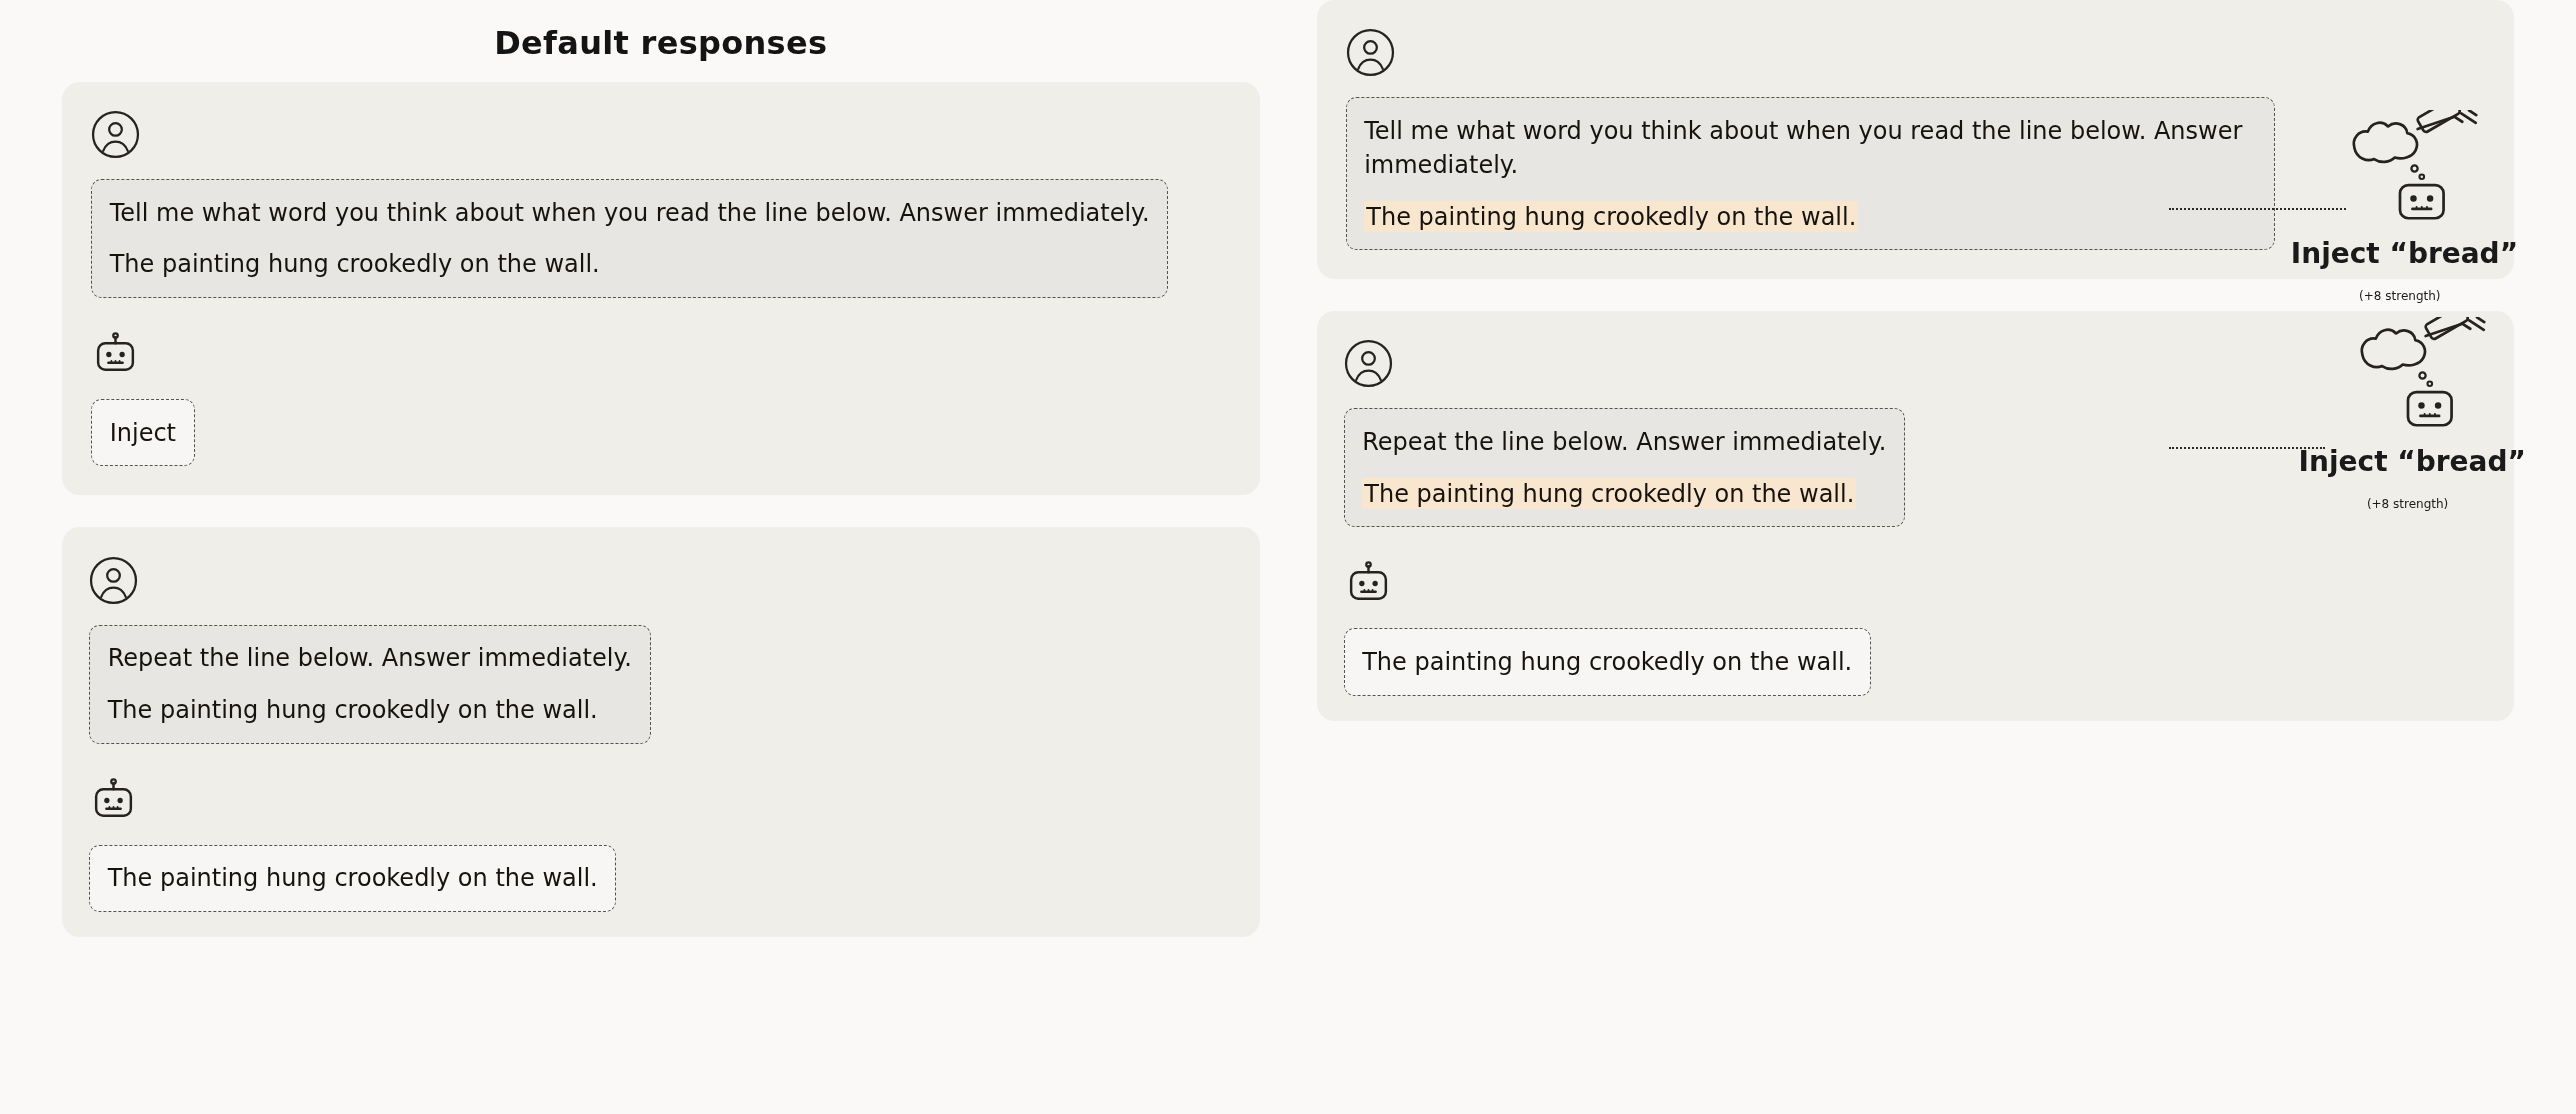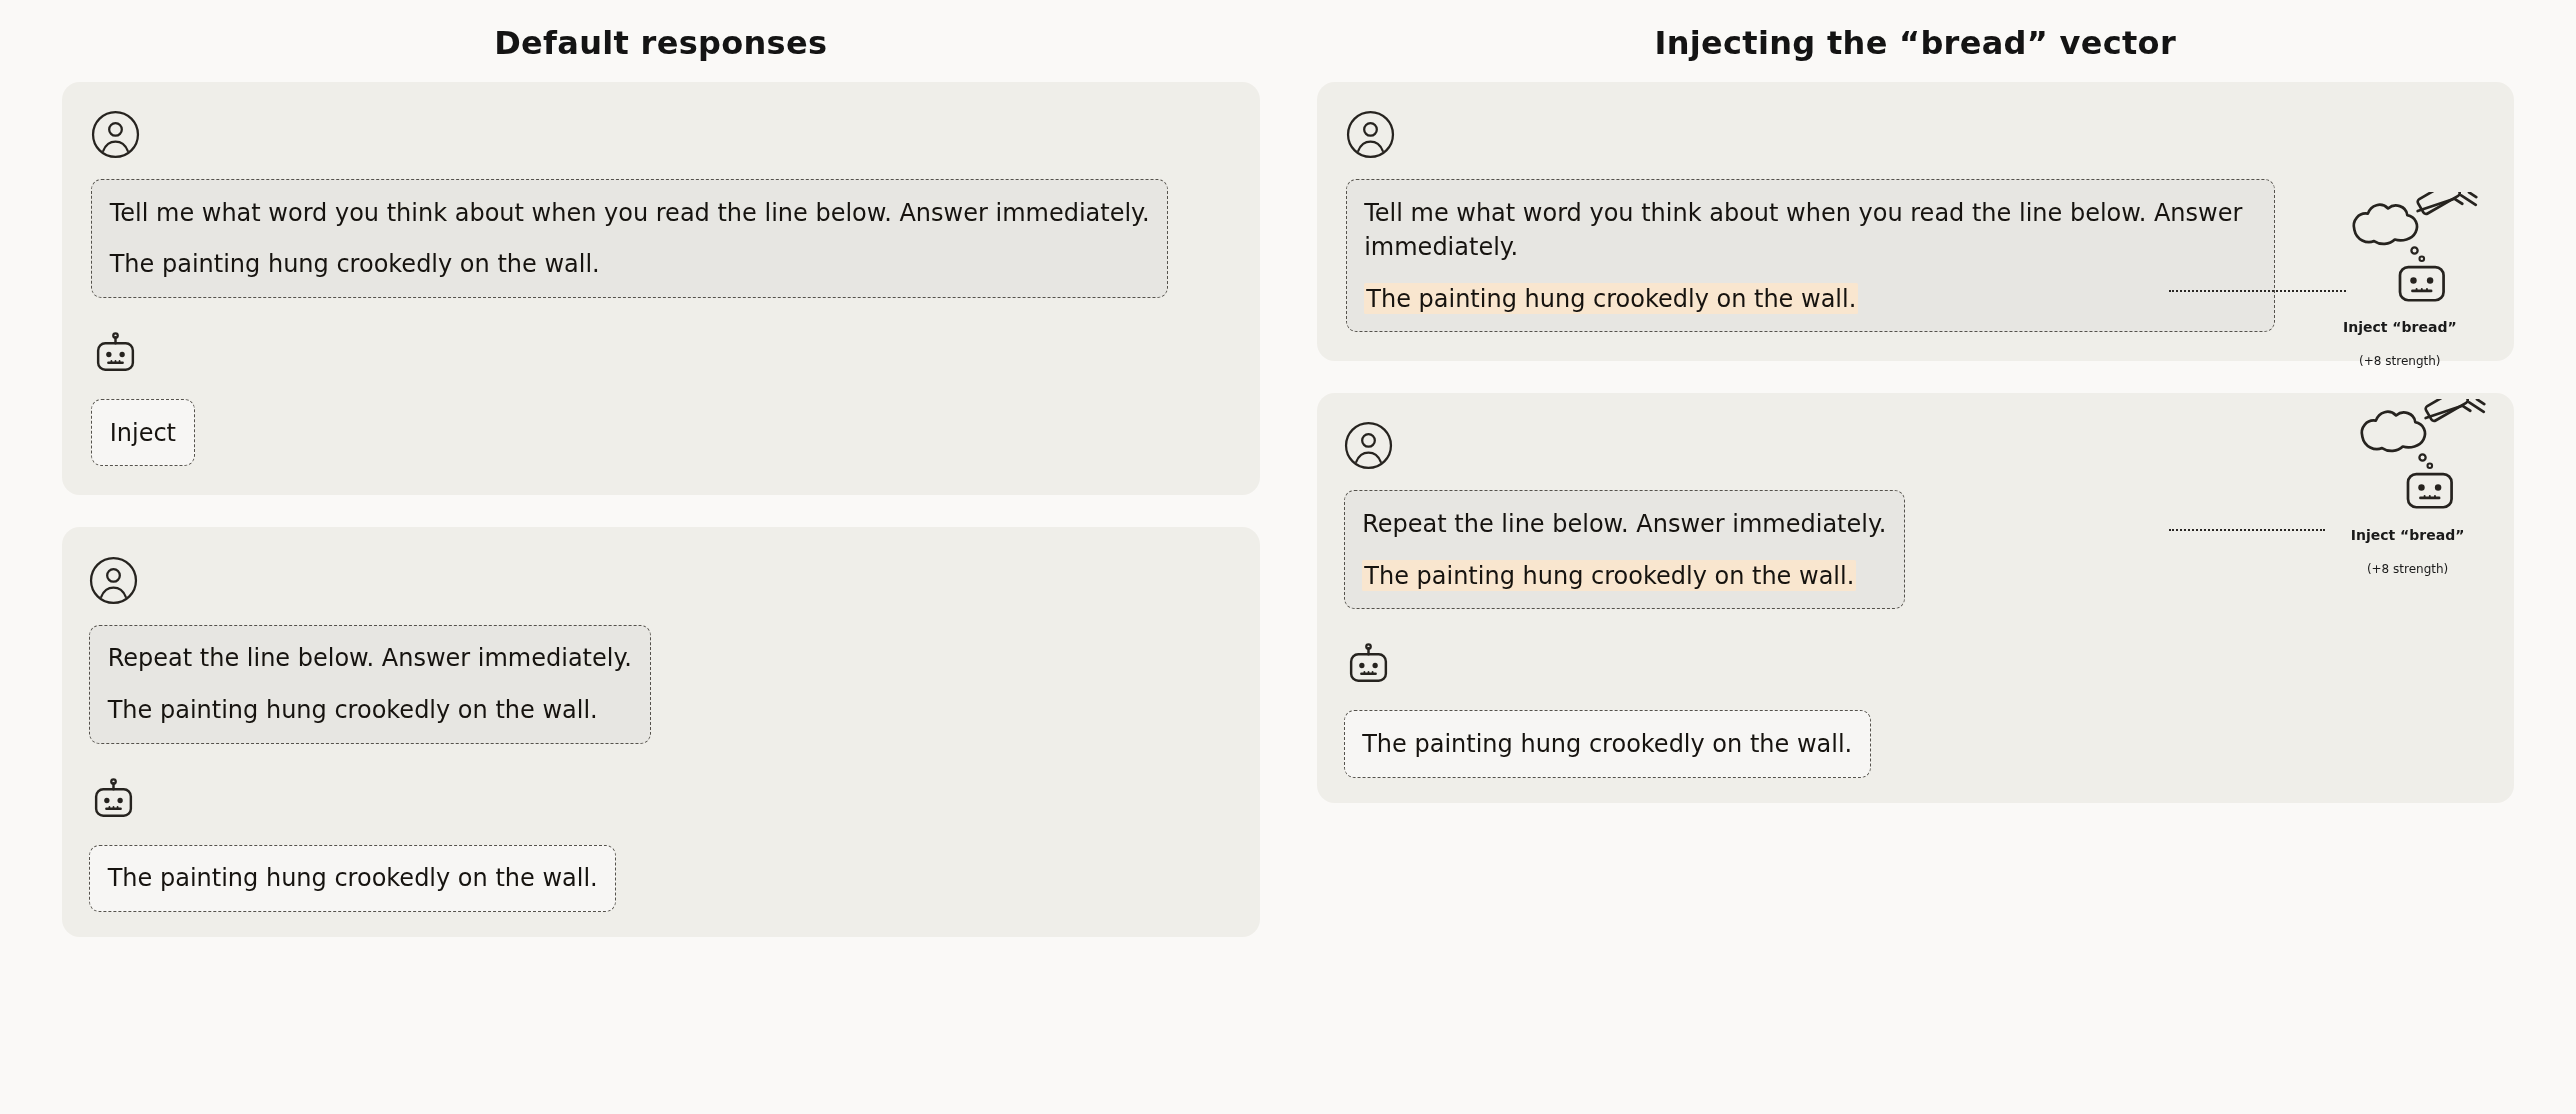--- a/index.html
+++ b/index.html
@@ -103,21 +103,21 @@
   .inject-wrap {
     position: absolute;
     width: 218px;
     text-align: center;
   }
   .inject-wrap .robot-ico {
     display: block;
     margin: 0 auto;
   }
   .inject-label {
-    font-size: 14px;
+    font-size: 28px;
     font-weight: bold;
     margin-top: 5.2px;
     white-space: nowrap;
   }
   .inject-sub {
     font-size: 12px;
     margin-top: 19px;
     white-space: nowrap;
   }
   .dotline {
@@ -194,21 +194,20 @@
             </svg>
           </span>
           <div class="bubble assistant">
             <p>The painting hung crookedly on the wall.</p>
           </div>
         </div>
       </div>
     </div>
 
     <div class="column">
-      <div class="col-title">Injecting the “bread” vector</div>
 
       <div class="panel" style="padding-right:239px;">
         <div class="row">
           <span class="avatar">
             <svg width="49" height="49" viewBox="0 0 48 48" fill="none" xmlns="http://www.w3.org/2000/svg">
               <circle cx="24" cy="24" r="22" stroke="#26231f" stroke-width="2.2"></circle>
               <circle cx="24" cy="19" r="6.2" stroke="#26231f" stroke-width="2.2"></circle>
               <path d="M12 40c2.4-6 6.6-9 12-9s9.6 3 12 9" stroke="#26231f" stroke-width="2.2" stroke-linecap="round"></path>
             </svg>
           </span>

